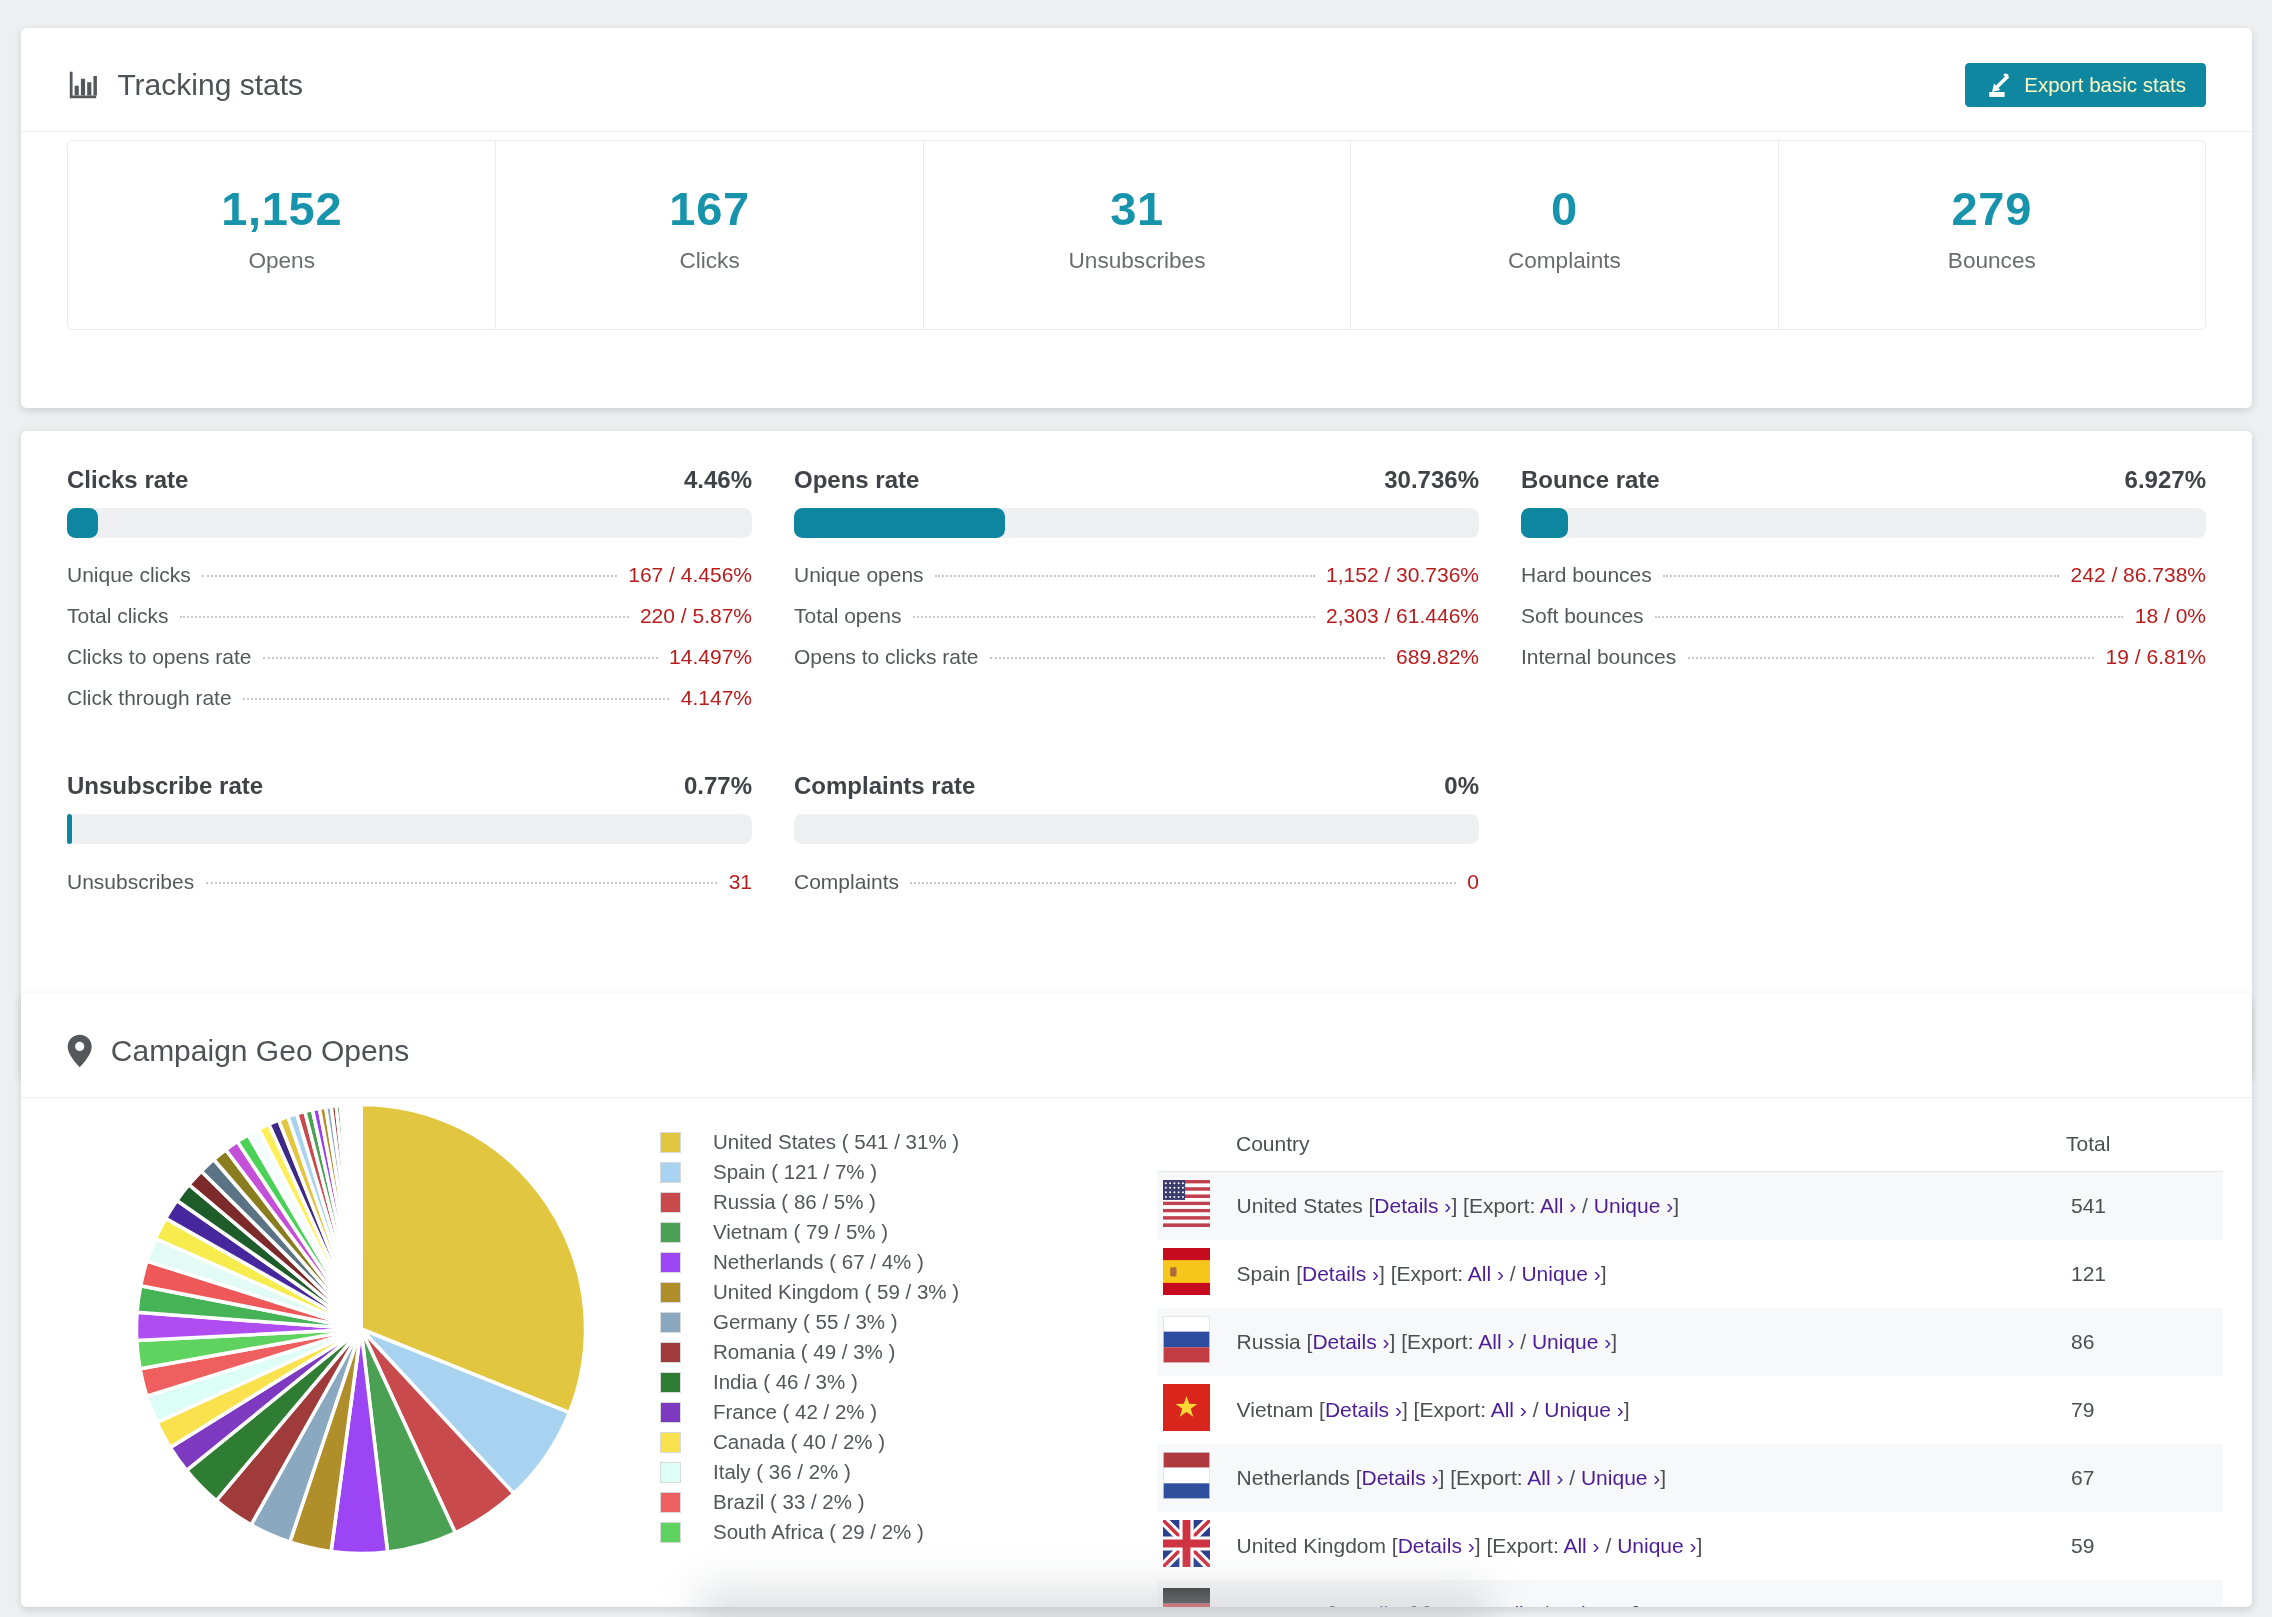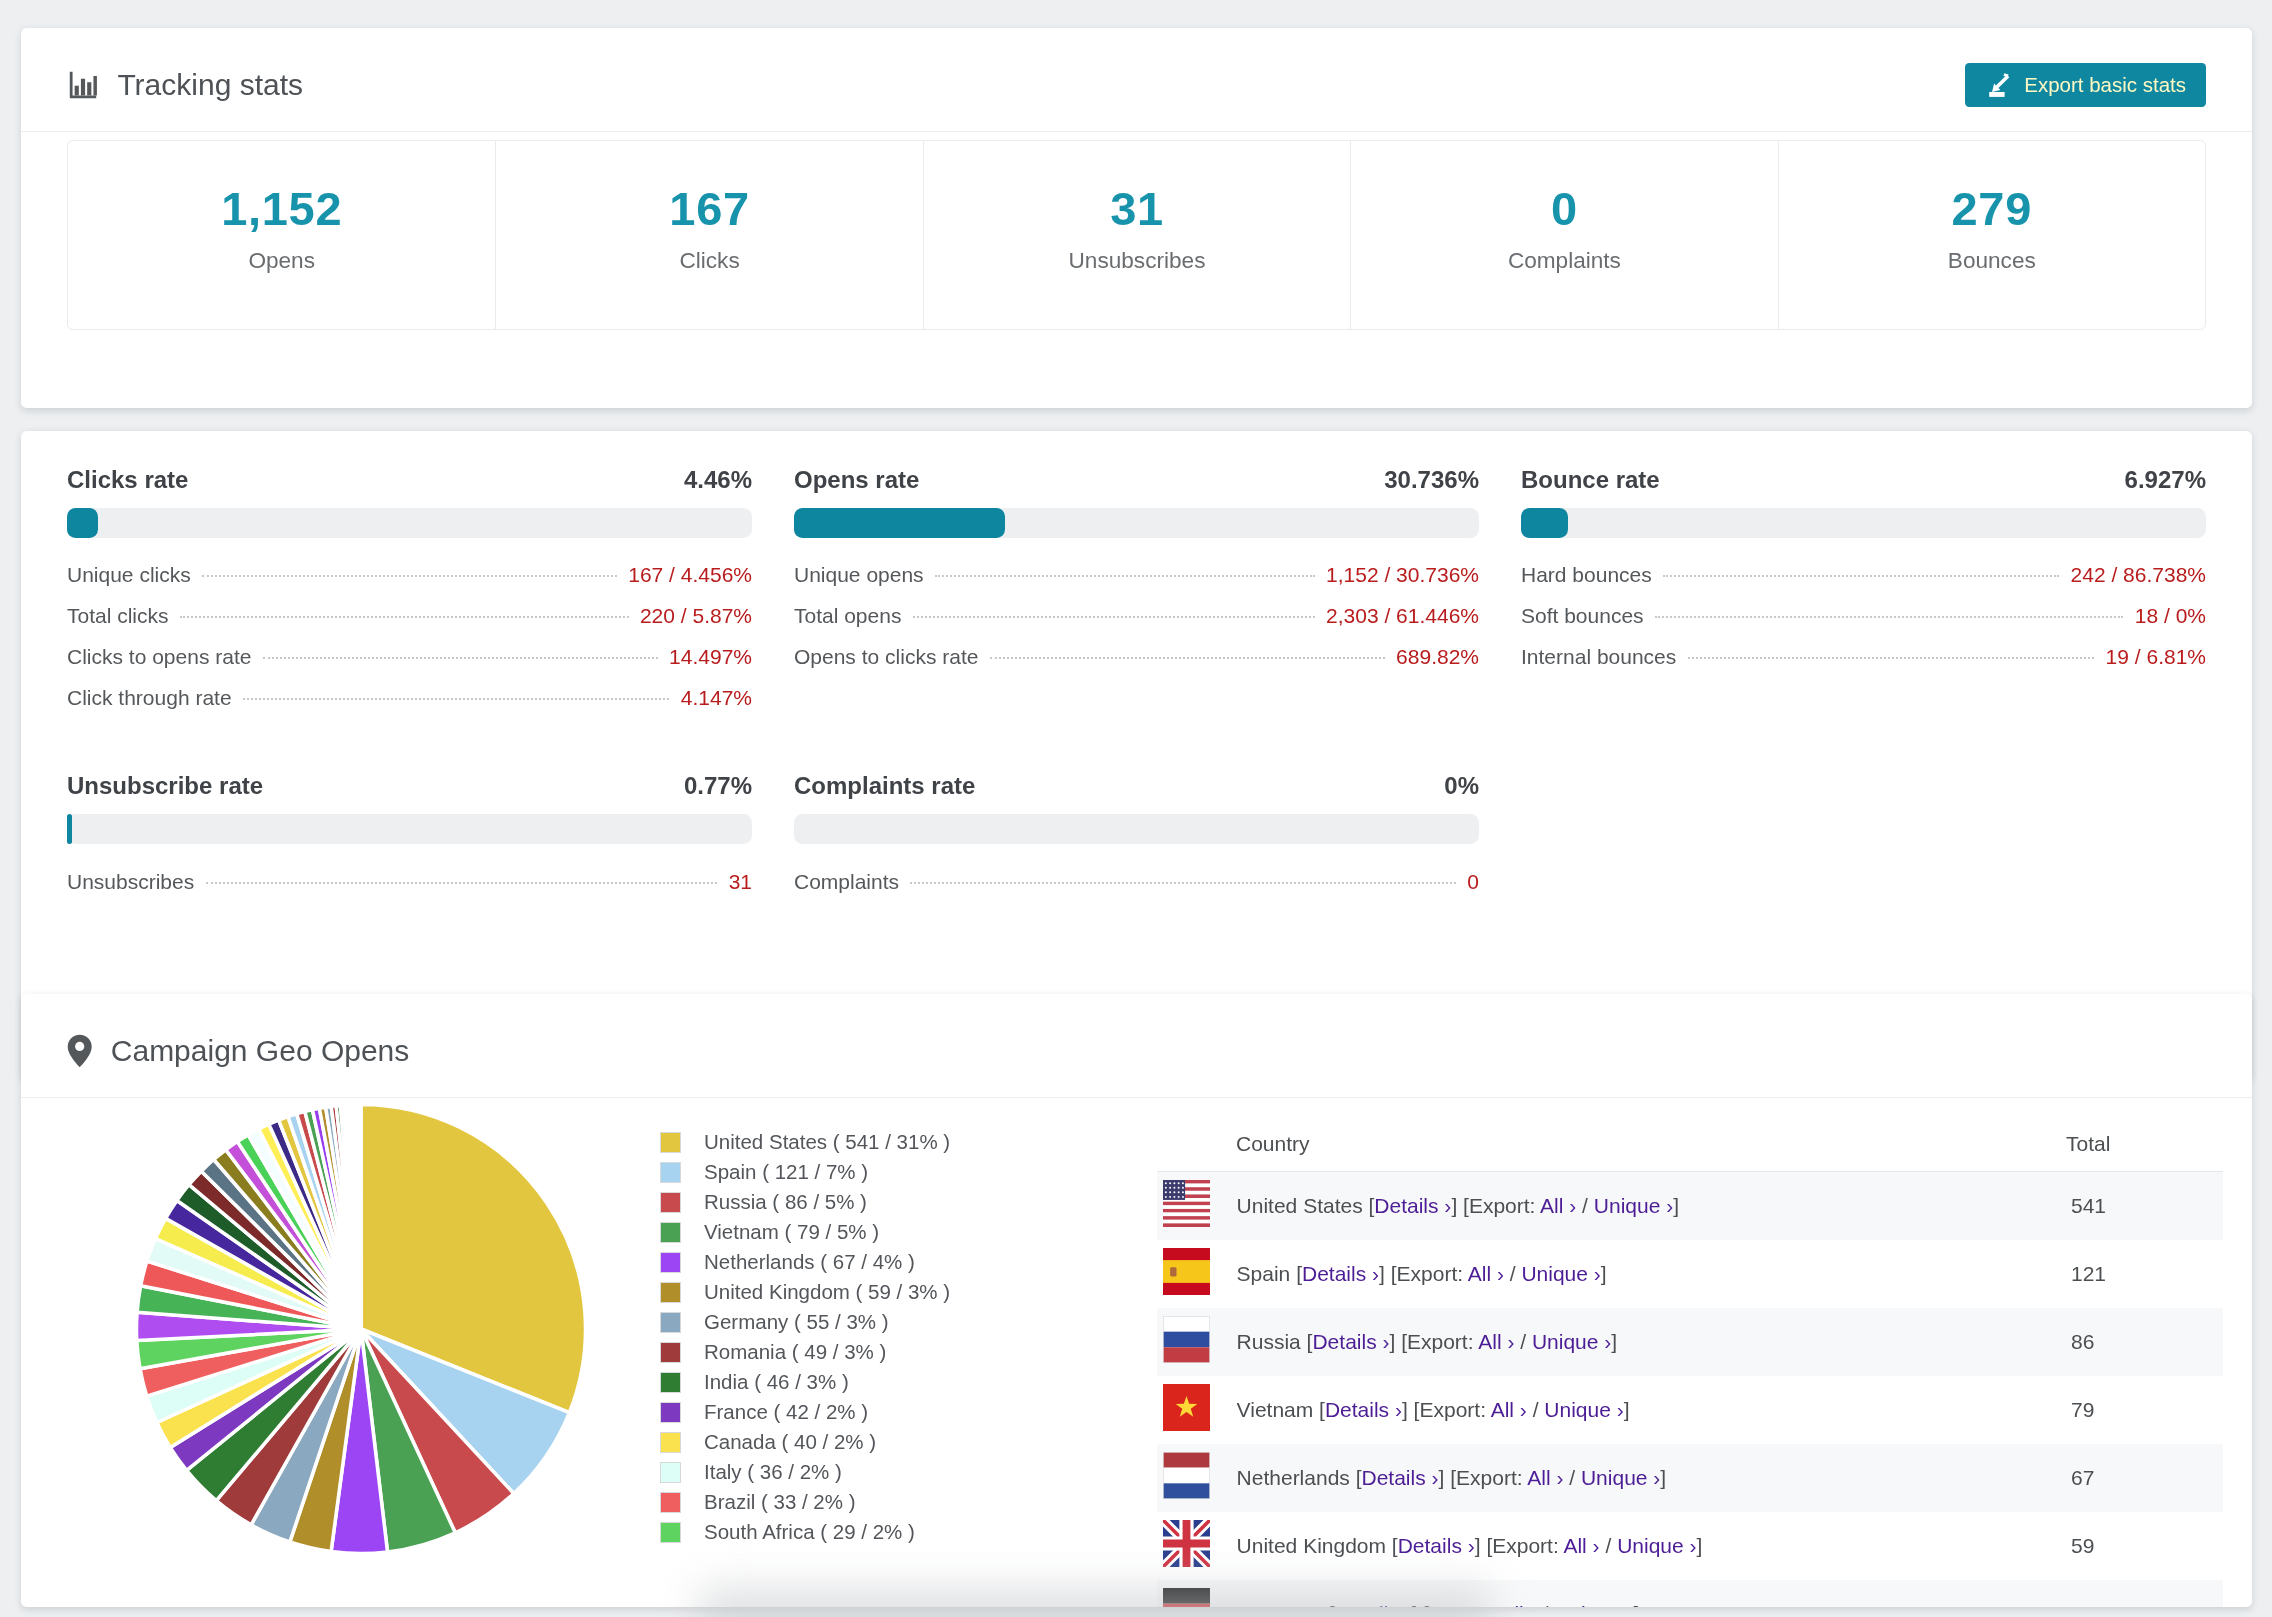--- a/index.html
+++ b/index.html
@@ -58,21 +58,21 @@
   .bar { height:30px; border-radius:8.5px; background:#edeff1; }
   .bar-fill { height:100%; background:#0e86a0; border-radius:8.5px; }
   .detail-rows { margin-top:25.4px; }
   .detail-row { display:flex; align-items:baseline; font-size:21px; color:#55585b; height:41px; }
   .leader { flex:1; margin:0 11.3px; border-bottom:2.1px dotted #c6c8ca; transform:translateY(-5px); }
   .detail-value { color:#b91c1c; white-space:nowrap; }
 
   
   #geo-pie { position:absolute; left:107px; top:102px; }
   #geo-legend { position:absolute; left:639px; top:133px; }
-  .legend-item { display:flex; align-items:center; height:30px; gap:23px; font-size:20.5px; color:#53565a; }
+  .legend-item { display:flex; align-items:center; height:30px; gap:32px; font-size:20.5px; color:#53565a; }
   .legend-swatch { width:21px; height:21px; border:1.4px solid #d7d9db; flex:none; }
 
   .geo-table { position:absolute; left:1136px; top:122px; width:1066px; font-size:21px; }
   .geo-thead { display:flex; align-items:center; height:56px; border-bottom:1.4px solid #e6e8ea; color:#4c4f52; }
   .col-country { flex:1; padding-left:79px; }
   .col-total { width:157px; }
   .geo-row { display:flex; align-items:center; height:68px; padding-left:5.6px; }
   .geo-row.alt { background:#f7f8f9; }
   .flag { width:47px; height:47px; flex:none; }
   .row-label { flex:1; margin-left:27px; color:#4c4f52; white-space:nowrap; overflow:hidden; }

